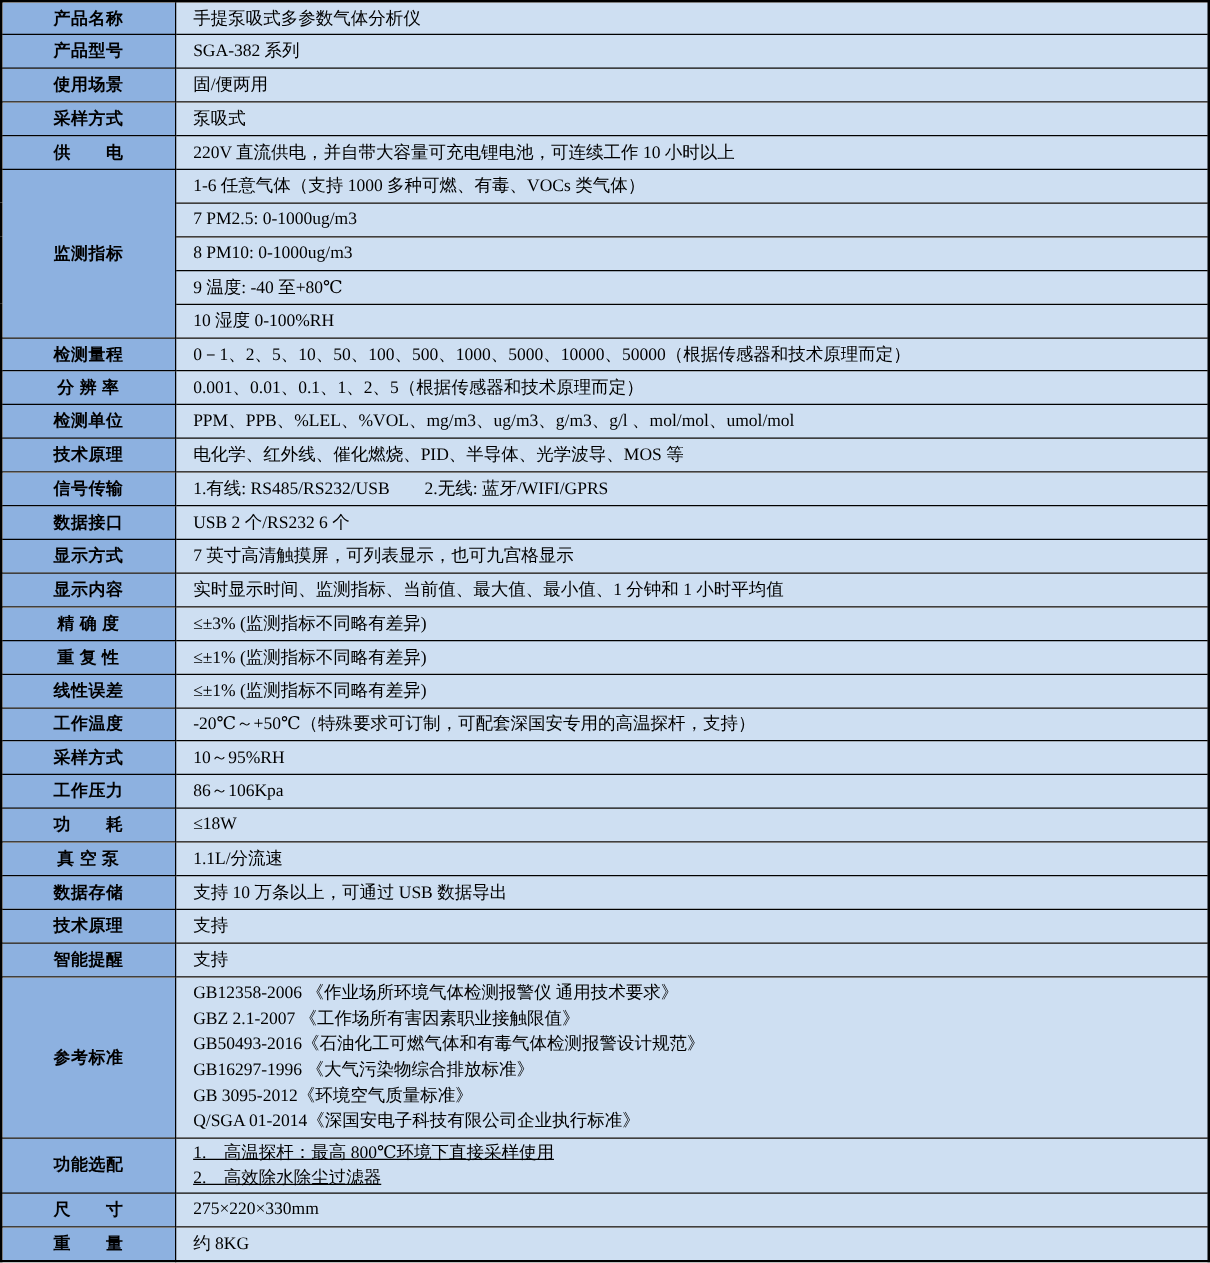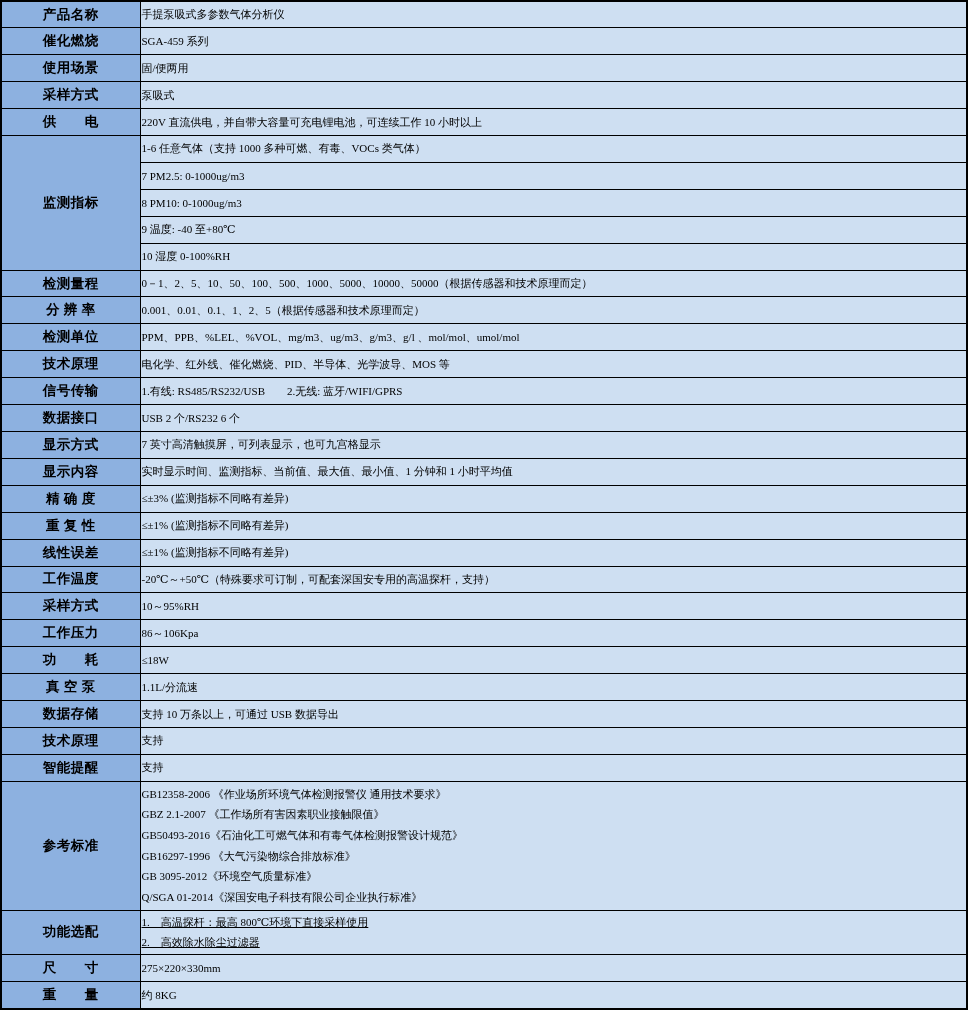--- a/index.html
+++ b/index.html
@@ -33,24 +33,24 @@
     background: var(--header-bg);
     font-size: 13.5px;
     font-weight: bold;
     text-align: center;
     vertical-align: middle;
     padding: 0 0;
     letter-spacing: 0.5px;
   }
   td.value {
     background: var(--cell-bg);
-    font-size: 11px;
+    font-size: 14px;
     text-align: left;
     vertical-align: middle;
-    padding: 0 6px 0 1px;
+    padding: 0 6px 0 14px;
     white-space: nowrap;
   }
   tr { height: 26px; }
   tr.ref-row { height: 124px; }
   tr.opt-row { height: 43px; margin-top: 37px; }
   td.value .line {
     height: 20.6px;
     display: flex;
     align-items: center;
     white-space: nowrap;
@@ -66,22 +66,22 @@
       <col class="c-label">
       <col>
     </colgroup>
 
   <tbody>
       <tr>
     <th class="label">产品名称</th>
     <td class="value">手提泵吸式多参数气体分析仪</td>
   </tr>
   <tr>
-    <th class="label">催化燃烧</th>
-    <td class="value">SGA-459 系列</td>
+    <th class="label">产品型号</th>
+    <td class="value">SGA-382 系列</td>
   </tr>
   <tr>
     <th class="label">使用场景</th>
     <td class="value">固/便两用</td>
   </tr>
   <tr>
     <th class="label">采样方式</th>
     <td class="value">泵吸式</td>
   </tr>
   <tr>

